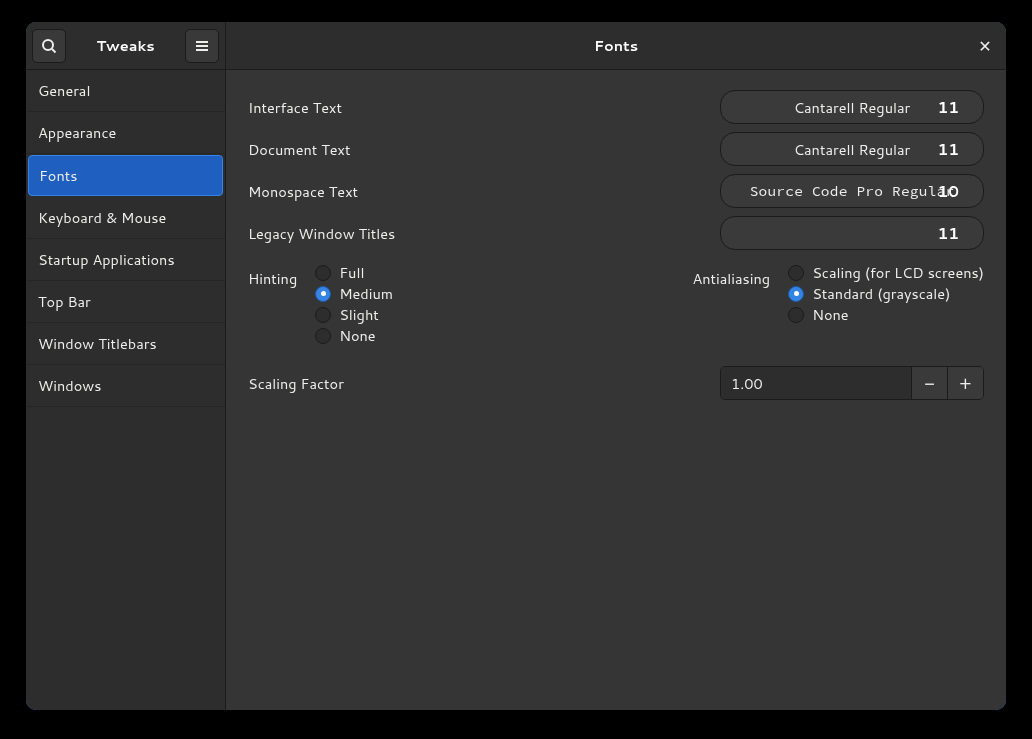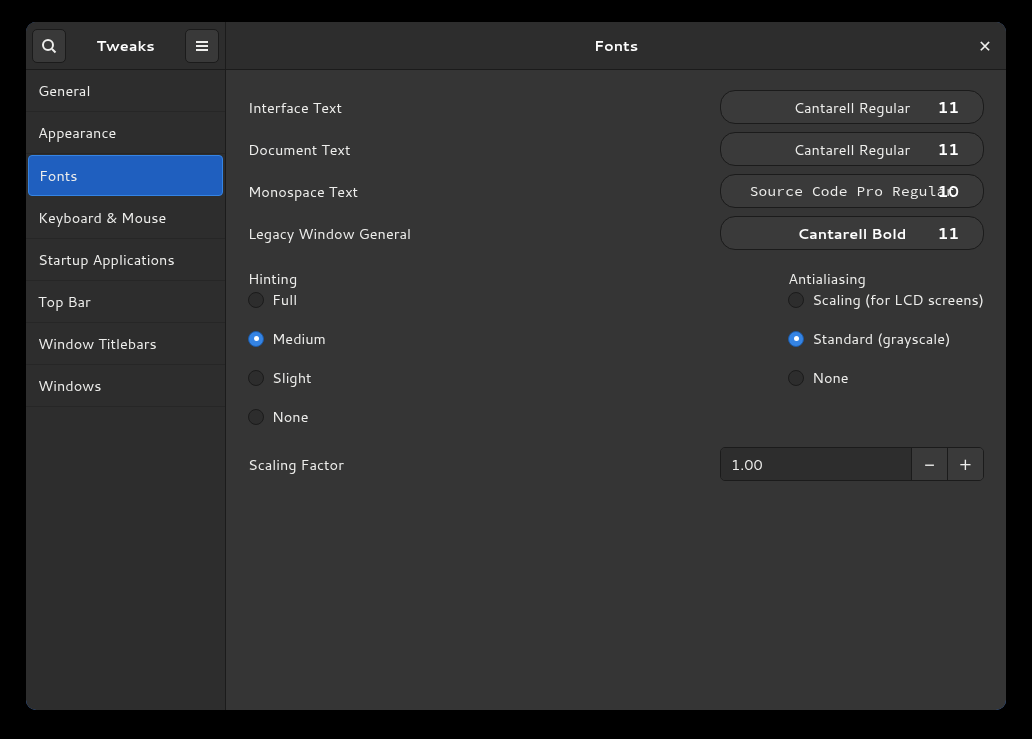--- a/index.html
+++ b/index.html
@@ -156,31 +156,30 @@
     .font-btn.bold .font-name { font-weight: 700; color: #fff; }
     .radio-section {
       display: flex;
       margin-top: 12px;
       margin-bottom: 20px;
       gap: 20px;
     }
     .radio-group {
       display: flex;
       align-items: flex-start;
-      flex-direction: column;
     }
     .radio-group-label {
       color: #eeeeec;
       padding-top: 6px;
       margin-right: 18px;
     }
     .radio-options {
       display: flex;
       flex-direction: column;
-      gap: 18px;
+      gap: 0;
     }
     .radio-option {
       display: flex;
       align-items: center;
       gap: 8px;
       cursor: pointer;
     }
     .radio-circle {
       width: 16px;
       height: 16px;
@@ -303,24 +302,23 @@
       <div class="row">
         <div class="row-label">Monospace Text</div>
         <div class="row-spacer"></div>
         <div class="font-btn mono">
           <span class="font-name">Source Code Pro Regular</span>
           <span class="font-size">10</span>
         </div>
       </div>
 
       <div class="row">
-        <div class="row-label">Legacy Window General</div>
+        <div class="row-label">Legacy Window Titles</div>
         <div class="row-spacer"></div>
         <div class="font-btn bold">
-          <span class="font-name">Cantarell Bold</span>
           <span class="font-size">11</span>
         </div>
       </div>
 
       <div class="radio-section">
         <div class="radio-group left-radio-block">
           <div class="radio-group-label">Hinting</div>
           <div class="radio-options" id="hinting-options">
               <div class="radio-option">
                 <div class="radio-circle"></div>

